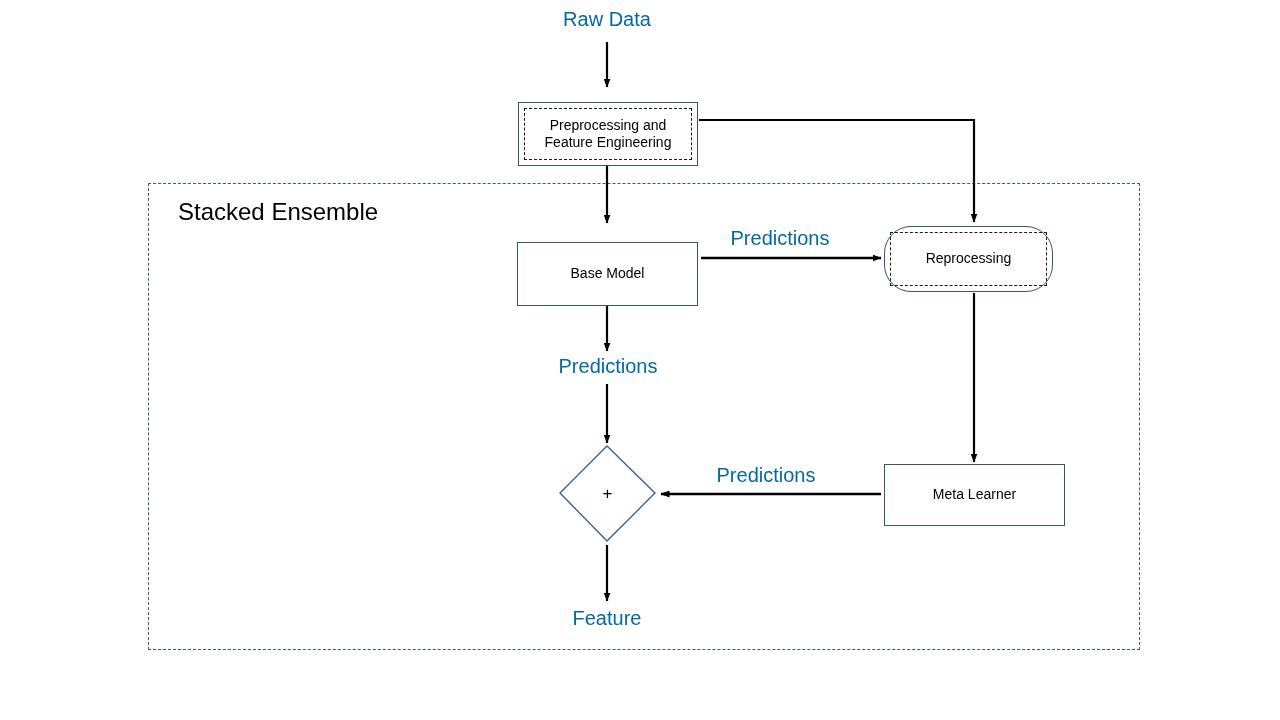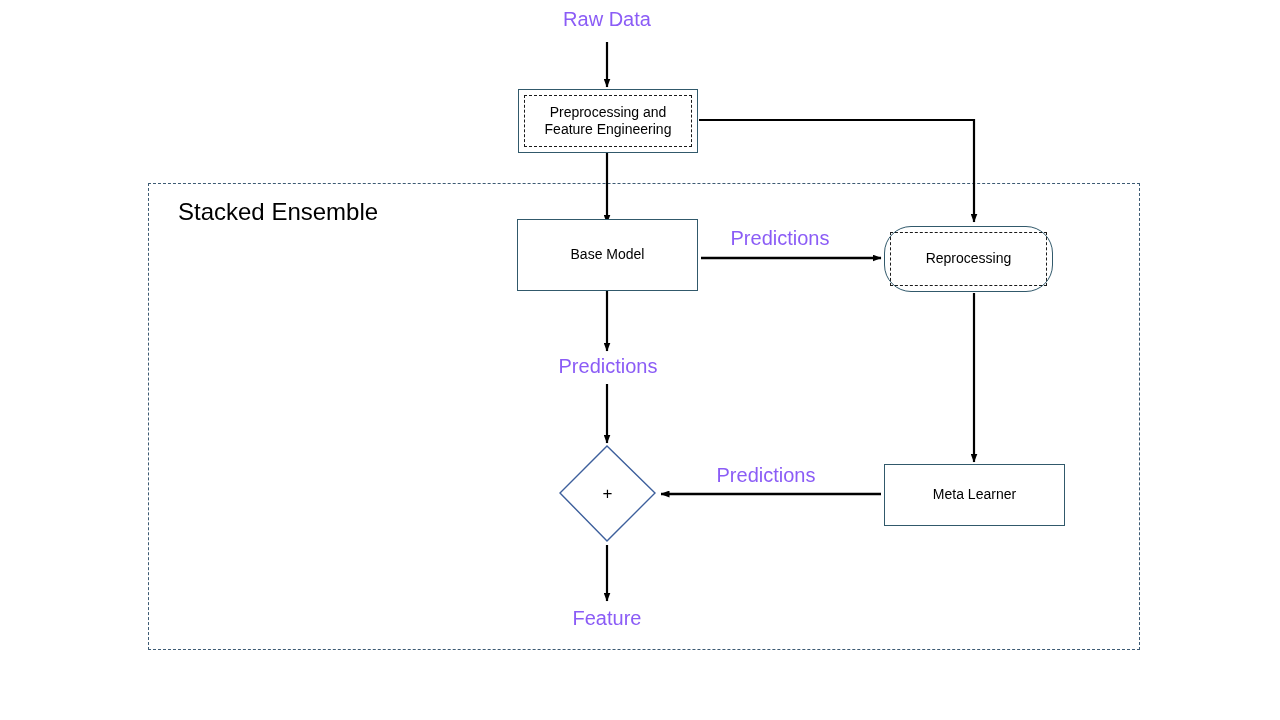--- a/index.html
+++ b/index.html
@@ -47,21 +47,21 @@
   }
   .node-label {
     position: relative;
     z-index: 2;
     line-height: 1.25;
     padding: 0 4px;
     white-space: pre-line;
   }
   .free-text {
     position: absolute;
-    color: #8b5cf6;
+    color: #0369a1;
     white-space: nowrap;
     text-align: center;
   }
   .group-box {
     position: absolute;
     box-sizing: border-box;
     border: 1px dashed #3d5a73;
     background: transparent;
   }
   .group-title {
@@ -116,27 +116,27 @@
 
     <line x1="881" y1="494" x2="661" y2="494" stroke="#000000" stroke-width="2.4" marker-end="url(#arrowhead)"></line>
 
     <line x1="607" y1="545" x2="607" y2="601" stroke="#000000" stroke-width="2.2" marker-end="url(#arrowhead)"></line>
 
     <polygon points="607,446 655,493 607,541 560,493" fill="#ffffff" stroke="#3d5f9c" stroke-width="1.4"></polygon>
   </svg>
 
   <div class="free-text" style="left:507px; top:8px; width:200px; font-size:20px;">Raw Data</div>
 
-  <div class="node node-box" style="left:518px; top:89px; width:180px; height:64px;">
+  <div class="node node-box" style="left:518px; top:102px; width:180px; height:64px;">
     <span class="inner-dash"></span>
     <span class="node-label" style="font-size:14px;">Preprocessing and
 Feature Engineering</span>
   </div>
 
-  <div class="node node-box" style="left:517px; top:219px; width:181px; height:72px;">
+  <div class="node node-box" style="left:517px; top:242px; width:181px; height:64px;">
     <span class="node-label" style="font-size:14px;">Base Model</span>
   </div>
 
   <div class="node node-box" style="left:884px; top:226px; width:169px; height:66px;border-radius:27px;">
     <span class="inner-dash"></span>
     <span class="node-label" style="font-size:14px;">Reprocessing</span>
   </div>
 
   <div class="node node-box" style="left:884px; top:464px; width:181px; height:62px;">
     <span class="node-label" style="font-size:14px;">Meta Learner</span>

